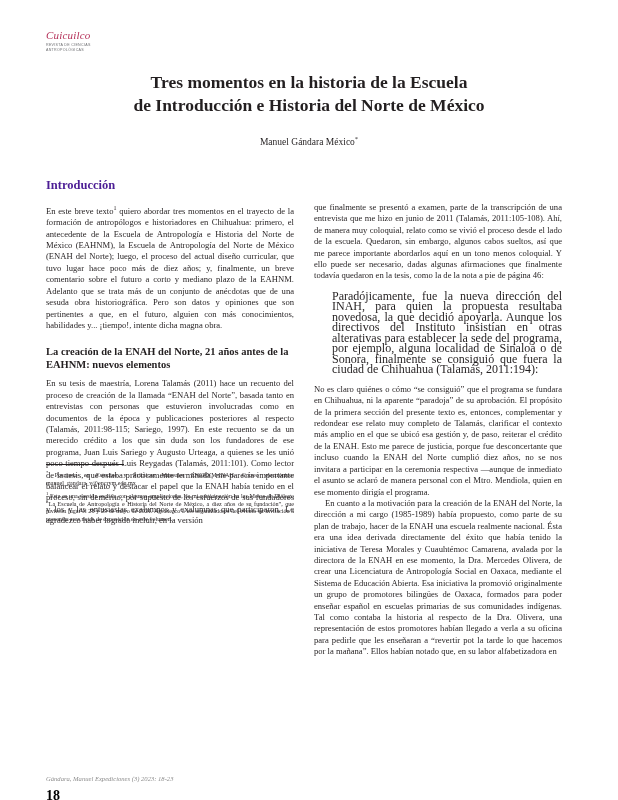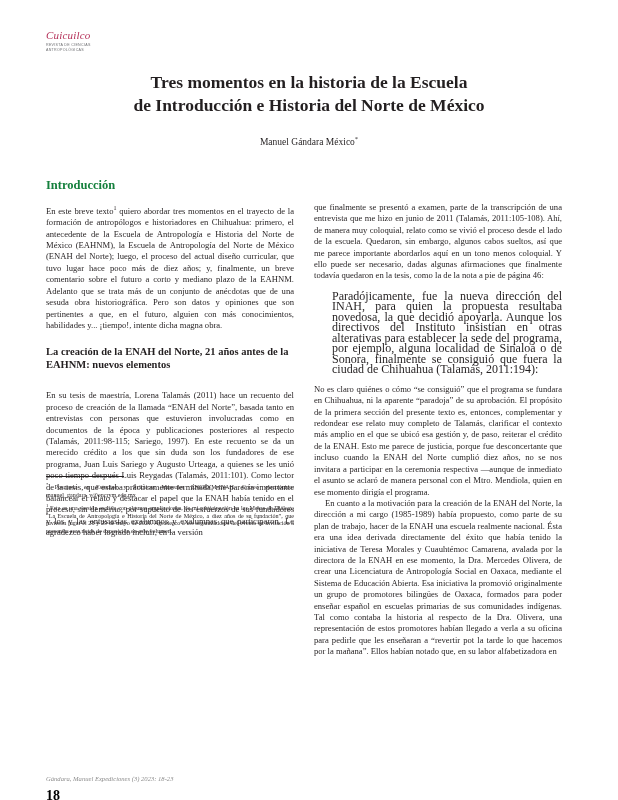--- a/index.html
+++ b/index.html
@@ -83,28 +83,28 @@
   }
   .col-left { left: 0; }
   .col-right { left: 268px; margin-top: 24px; }
 
   h2.section {
     font-family: "Liberation Serif", serif;
     font-weight: bold;
     font-size: 12.5px;
     line-height: 15px;
     margin: 0 0 10px 0;
-    color: #15803d;
+    color: #4c1d95;
   }
   h3.sub-section {
     font-family: "Liberation Serif", serif;
     font-weight: bold;
     font-size: 10.5px;
     line-height: 13px;
-    margin: 14px 0 19px 0;
+    margin: 14px 0 7px 0;
     color: #231f20;
   }
   p.body {
     font-size: 8.6px;
     line-height: 11.4px;
     text-align: justify;
     margin: 0 0 0 0;
     text-indent: 0;
     hyphens: auto;
     -webkit-hyphens: auto;

